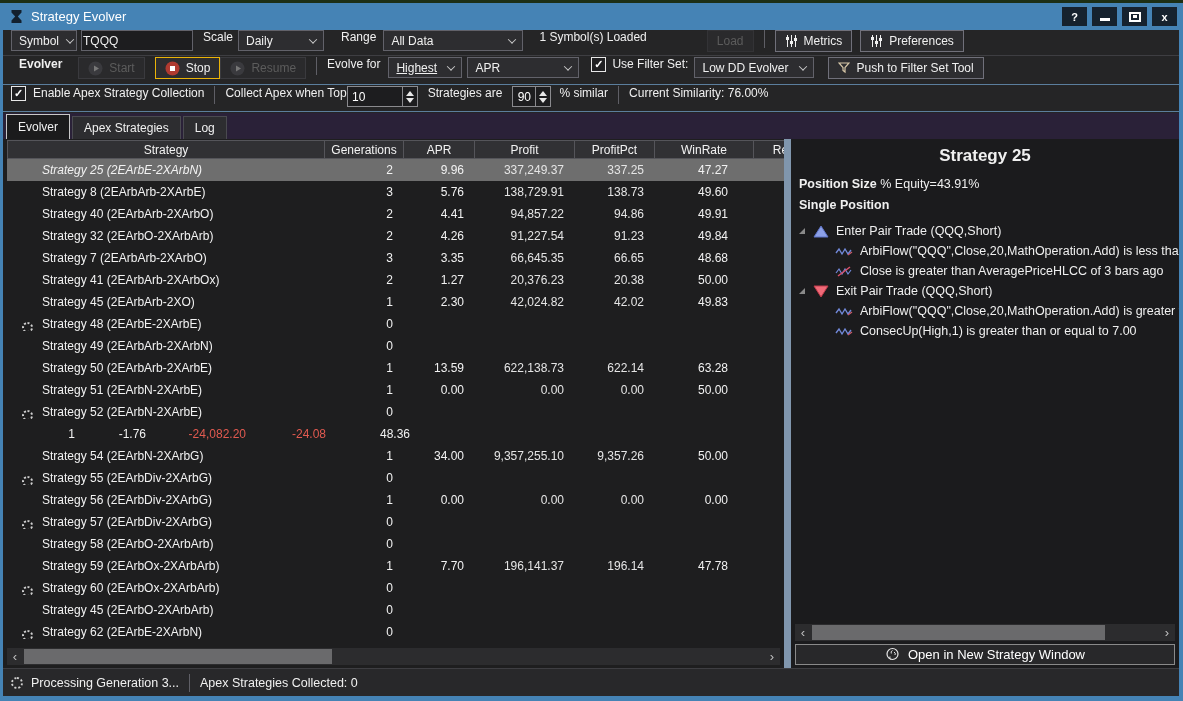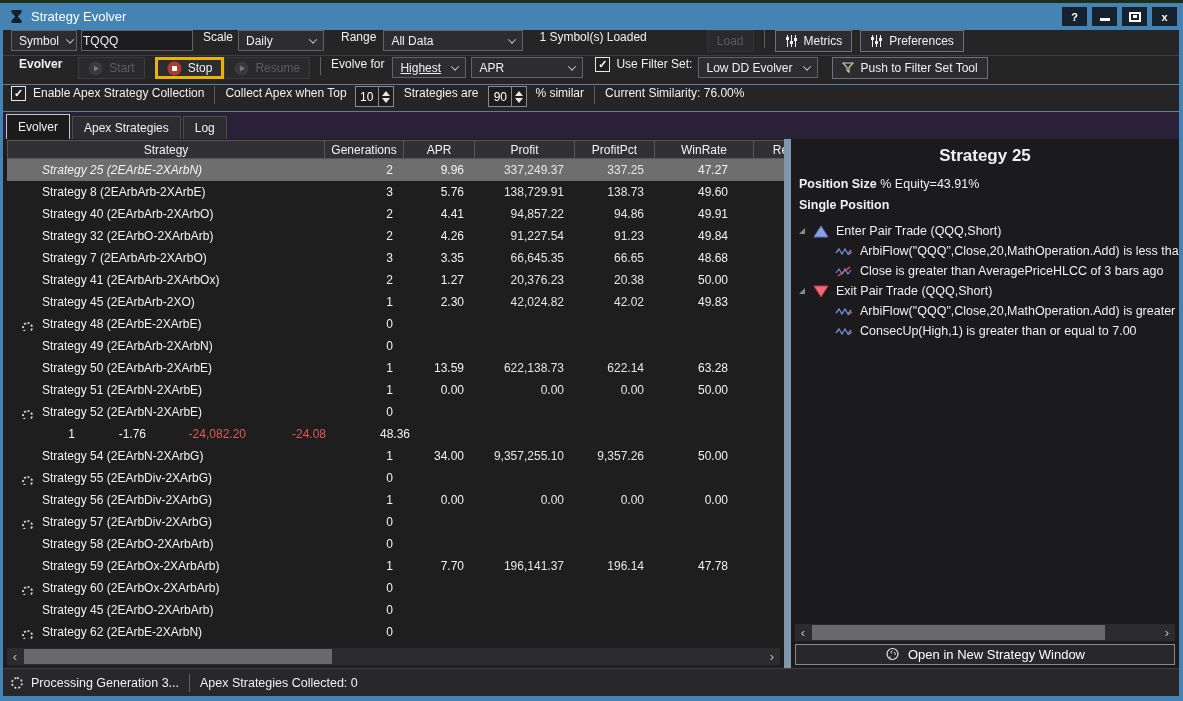--- a/index.html
+++ b/index.html
@@ -25,21 +25,21 @@
   .toolbar2 { top:57px; height:28px; border-bottom:1px solid #5b7e9d; padding:0 8px; }
   .toolbar3 { top:86px; height:26px; border-bottom:1px solid #5b7e9d; padding:0 8px; }
   .label { color:#f0f0f0; white-space:nowrap; }
   .bold { font-weight:bold; }
   .sep { width:1px; height:18px; background:#5f5f66; margin:0 10px; flex:none; }
   .dd { display:flex; align-items:center; justify-content:space-between; background:#2d2d30; border:1px solid #62626a; height:21px; padding:0 7px; color:#f0f0f0; gap:8px; white-space:nowrap; flex:none; }
   .chev { width:6px; height:6px; border-right:1.5px solid #c8c8c8; border-bottom:1.5px solid #c8c8c8; transform:rotate(45deg) translate(-1px,-1px); flex:none; }
   .tinput { background:#1d1d1f; border:1px solid #62626a; height:21px; padding:0 1px; color:#f0f0f0; display:flex; align-items:center; flex:none; }
   .btn { display:flex; align-items:center; gap:6px; background:#2d2d30; border:1px solid #70707a; height:22px; padding:0 9px; color:#f0f0f0; white-space:nowrap; flex:none; cursor:default; }
   .btn.disabled { color:#5c5c5c; border-color:#3a3a3e; background:#2a2a2c; }
-  .btn.stop { border:3px solid #eab308; }
+  .btn.stop { border:1px solid #eab308; }
   .btn.flat-disabled { color:#5c5c5c; border:1px solid #333336; background:#2a2a2c; }
   .checkbox { width:15px; height:15px; border:1px solid #e8e8e8; background:#202022; color:#fff; display:flex; align-items:center; justify-content:center; font-size:11px; font-weight:bold; flex:none; }
   .spin { display:flex; height:21px; border:1px solid #8a8a8e; background:#1d1d1f; flex:none; }
   .spin .val { width:22px; display:flex; align-items:center; justify-content:center; color:#fff; }
   .spin .arrows { width:15px; border-left:1px solid #8a8a8e; display:flex; flex-direction:column; align-items:center; justify-content:center; gap:2px; }
   .arr-up { width:0; height:0; border-left:4px solid transparent; border-right:4px solid transparent; border-bottom:5px solid #e8e8e8; }
   .arr-dn { width:0; height:0; border-left:4px solid transparent; border-right:4px solid transparent; border-top:5px solid #e8e8e8; }
 
   
   .tabstrip { position:absolute; top:113px; left:3px; right:4px; height:26px; background:#2a2138; display:flex; align-items:flex-end; padding-left:3px; }
@@ -223,21 +223,21 @@
       </span>
       <span>Push to Filter Set Tool</span>
     </div>
   </div>
 
   <div class="toolbar toolbar3">
     <div class="checkbox">✓</div>
     <span class="label" style="margin-left:7px;">Enable Apex Strategy Collection</span>
     <div class="sep"></div>
     <span class="label">Collect Apex when Top</span>
-    <div class="spin" style="margin-left:8px;">
+    <div class="spin" style="gap:32px;">
       <span class="val">10</span>
       <span class="arrows">
           <span class="arr-up"></span>
           <span class="arr-dn"></span>
         </span>
     </div>
     <span class="label" style="margin-left:10px;">Strategies are</span>
     <div class="spin" style="margin-left:10px;">
       <span class="val">90</span>
       <span class="arrows">

